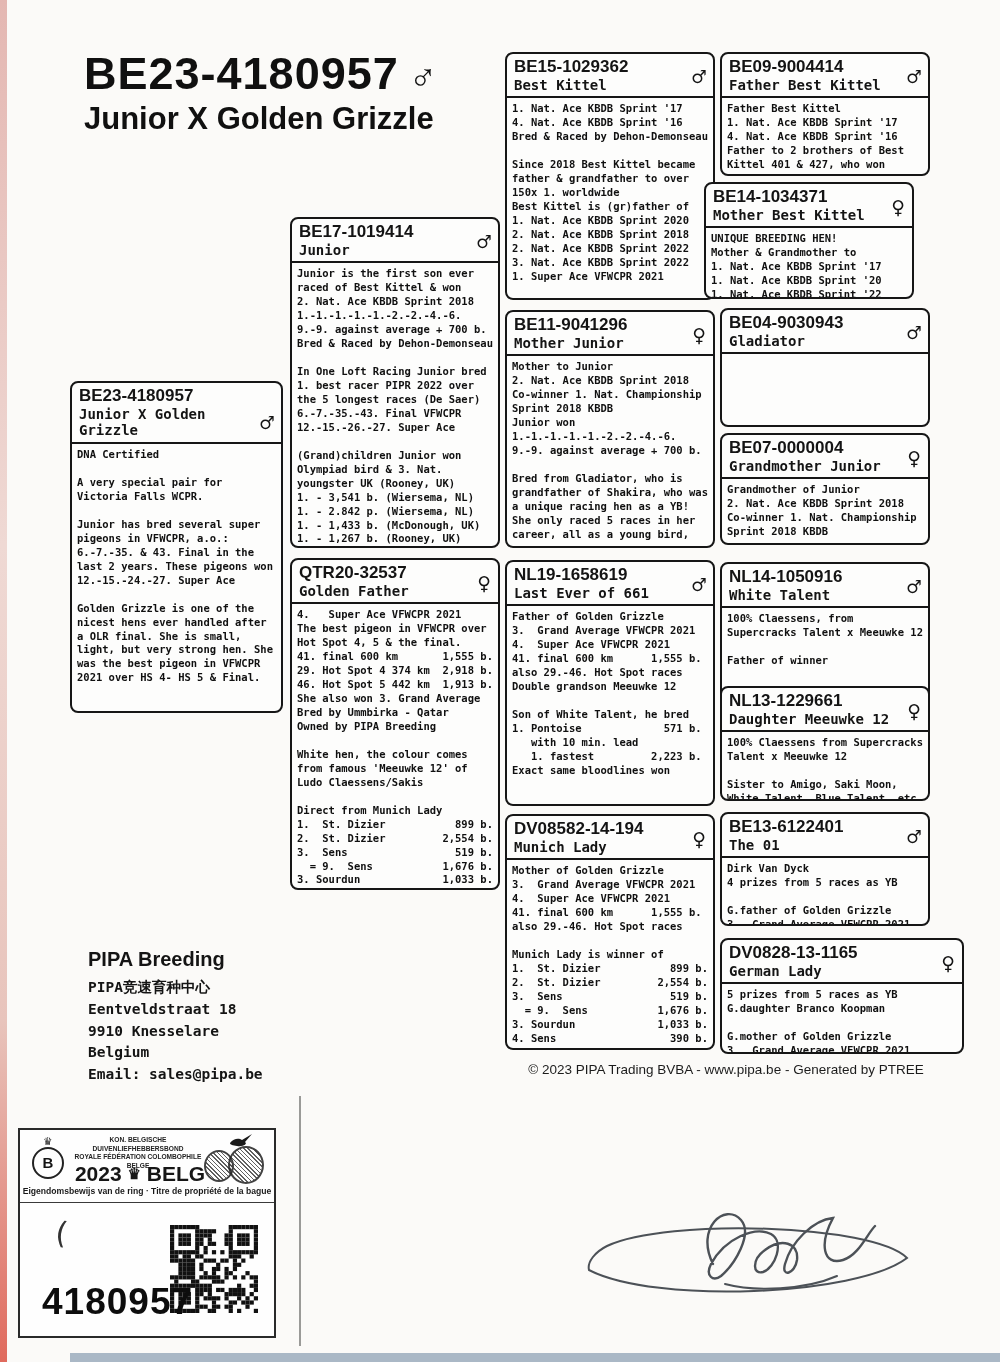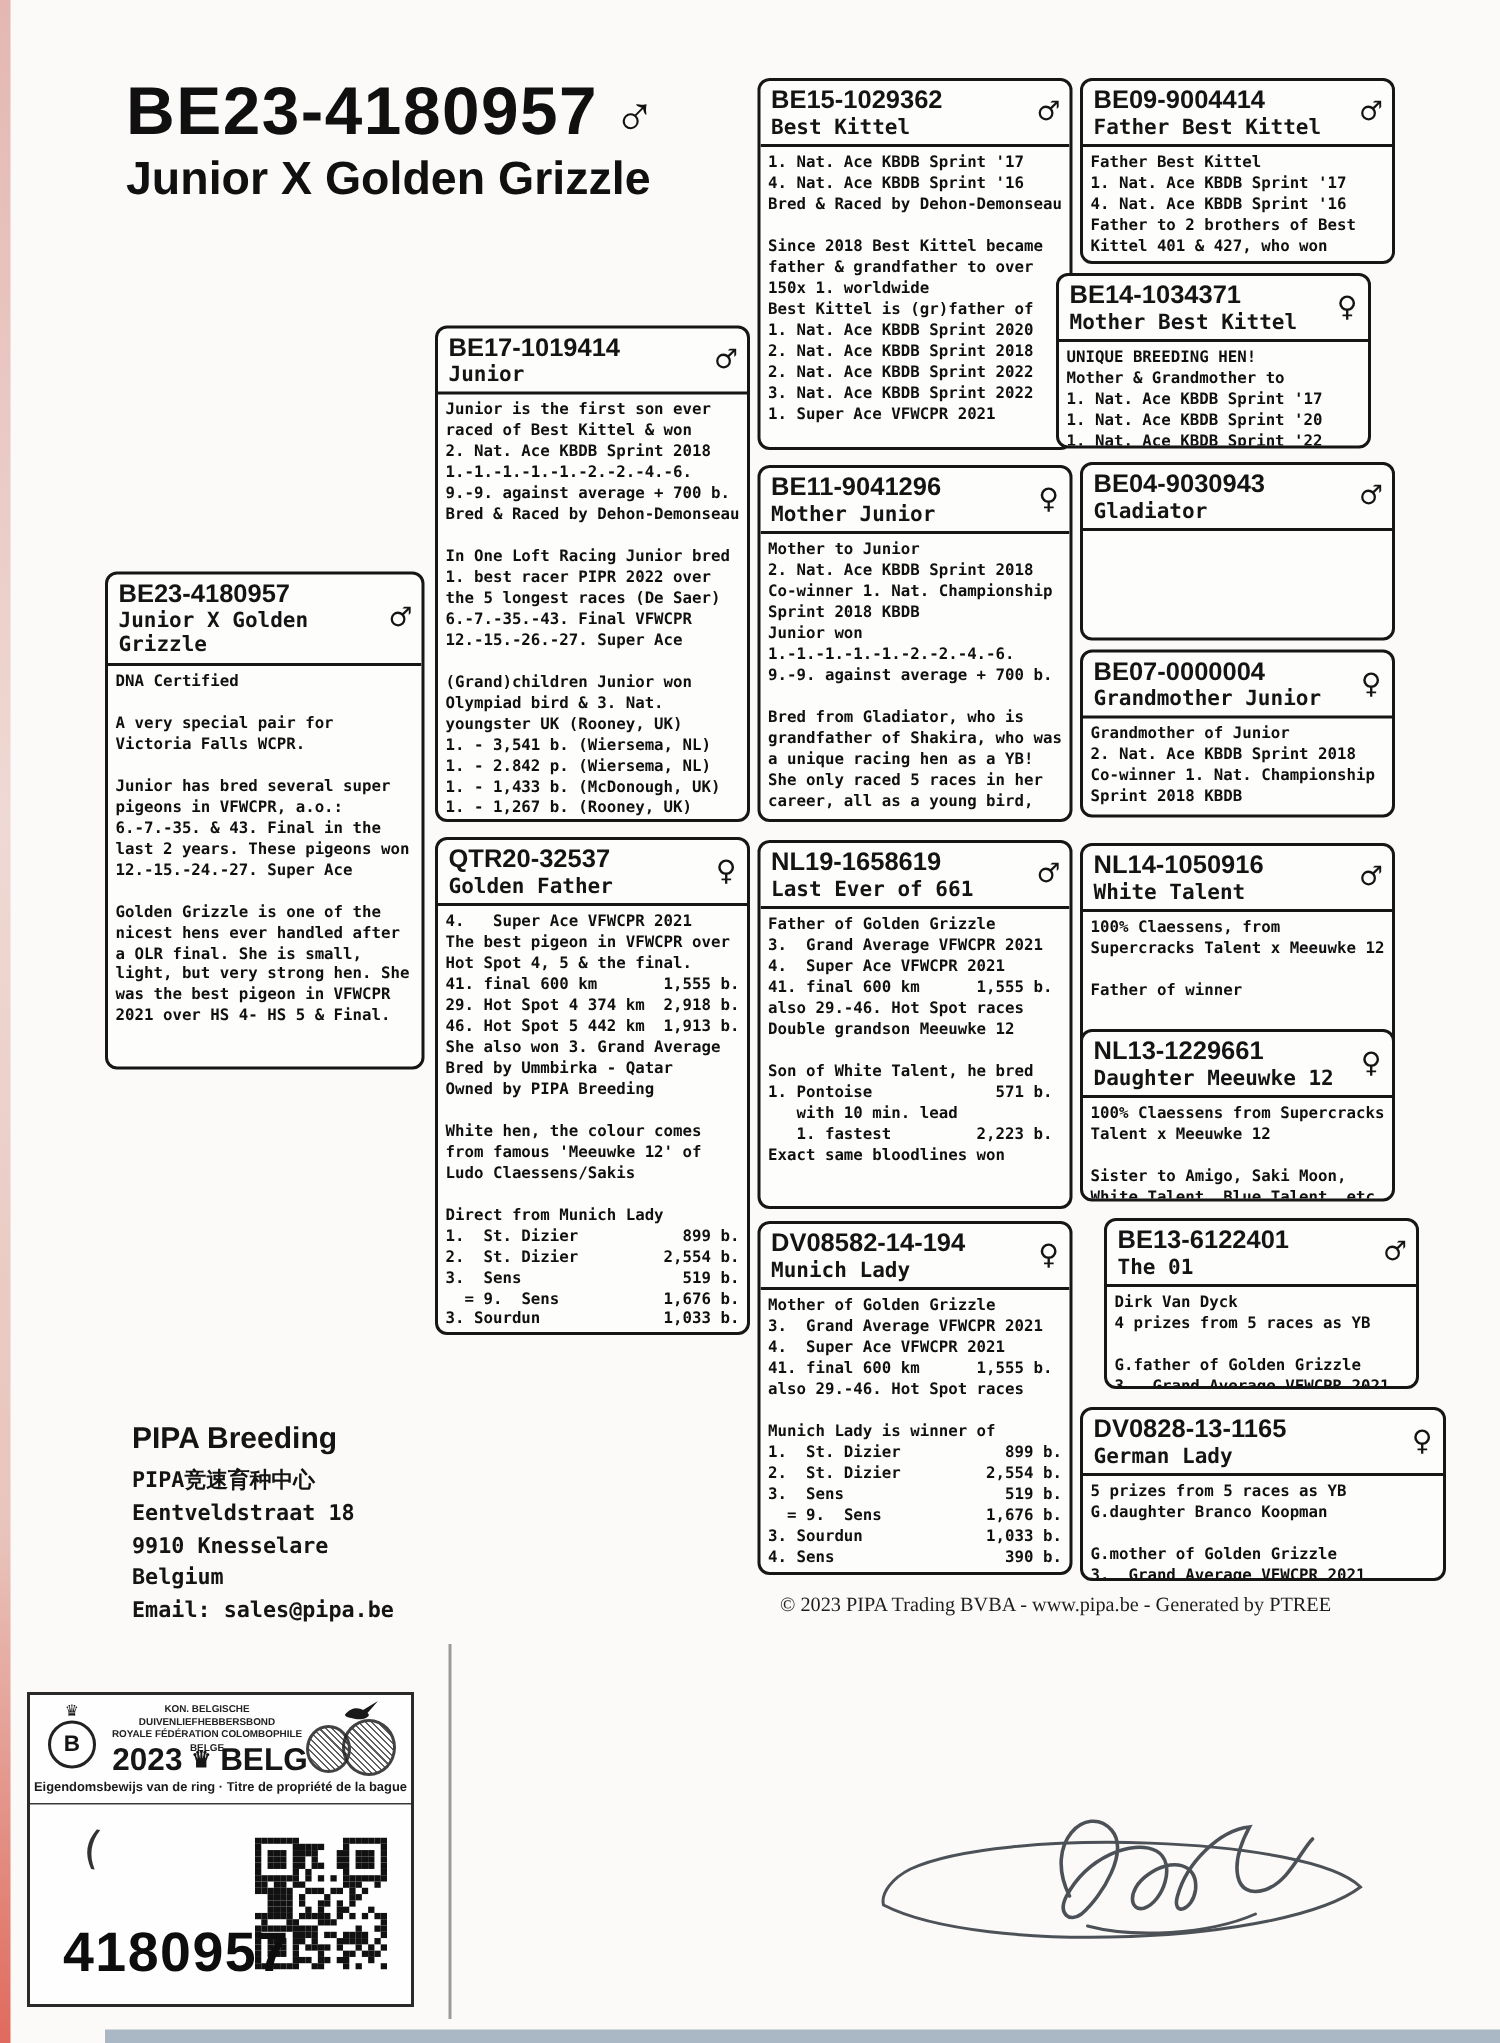--- a/index.html
+++ b/index.html
@@ -14,35 +14,35 @@
   
   .title{position:absolute;left:84px;top:48px;font-family:"Liberation Sans",sans-serif;
          font-weight:bold;font-size:45px;letter-spacing:1px;color:#101010;}
   .title .sex{font-size:38px;margin-left:10px;}
   .subtitle{position:absolute;left:84px;top:101px;font-family:"Liberation Sans",sans-serif;
             font-weight:bold;font-size:31px;color:#101010;}
 
   
   .pbox{position:absolute;border:2px solid #161616;border-radius:8px;background:#fdfdfc;
         box-sizing:border-box;overflow:hidden;}
-  .pbox-head{display:flex;justify-content:space-between;align-items:center;
+  .pbox-head{display:flex;justify-content:space-between;align-items:flex-end;
              border-bottom:2px solid #161616;padding:3px 7px 3px 7px;}
   .pbox-ring{font-family:"Liberation Sans",sans-serif;font-weight:bold;font-size:17px;line-height:1.15;}
   .pbox-name{font-family:"DejaVu Sans Mono",monospace;font-weight:bold;font-size:14px;line-height:1.2;}
   .pbox-sex{font-size:23px;font-weight:bold;line-height:1.4;padding-left:4px;}
   .pbox-body{padding:4px 4px 4px 5px;font-size:10.5px;font-weight:bold;line-height:1.33;
              white-space:pre-wrap;color:#101010;}
 
   
   .breeder{position:absolute;left:88px;top:948px;}
   .breeder-name{font-family:"Liberation Sans",sans-serif;font-weight:bold;font-size:20px;margin-bottom:6px;}
   .breeder-line{font-size:14.5px;font-weight:bold;line-height:1.5;}
 
-  .footer{position:absolute;left:520px;top:1062px;width:412px;text-align:left;
-          font-family:Liberation Serif, serif;font-size:13.5px;color:#1c1c1c;}
+  .footer{position:absolute;left:520px;top:1062px;width:412px;text-align:center;
+          font-family:Liberation Sans, sans-serif;font-size:13.5px;color:#1c1c1c;}
 
   
   .stamp{position:absolute;left:18px;top:1128px;width:258px;height:210px;border:2px solid #2a2a2a;
          background:#fefefe;box-sizing:border-box;}
   .stamp-top{position:relative;height:72px;border-bottom:1px solid #3a3a3a;}
   .crown-logo{position:absolute;left:8px;top:4px;width:40px;text-align:center;}
   .crown-logo .crown{font-size:13px;line-height:1;}
   .crown-logo .circ{width:28px;height:28px;border:2px solid #222;border-radius:50%;margin:0 auto;
                     font-family:"Liberation Sans",sans-serif;font-weight:bold;font-size:15px;line-height:28px;}
   .stamp-org{position:absolute;left:52px;top:6px;width:132px;text-align:center;
@@ -333,21 +333,21 @@
         </div>
       <div class="pbox-sex">♀</div>
     </div>
     <div class="pbox-body">100% Claessens from Supercracks
 Talent x Meeuwke 12
 
 Sister to Amigo, Saki Moon,
 White Talent, Blue Talent, etc.</div>
   </div>
 
-  <div class="pbox" style="left:736px;top:812px;width:210px;height:114px">
+  <div class="pbox" style="left:720px;top:812px;width:210px;height:114px">
     <div class="pbox-head">
       <div>
           <div class="pbox-ring">BE13-6122401</div>
            <div class="pbox-name">The 01</div>
         </div>
       <div class="pbox-sex">♂</div>
     </div>
     <div class="pbox-body">Dirk Van Dyck
 4 prizes from 5 races as YB
 

